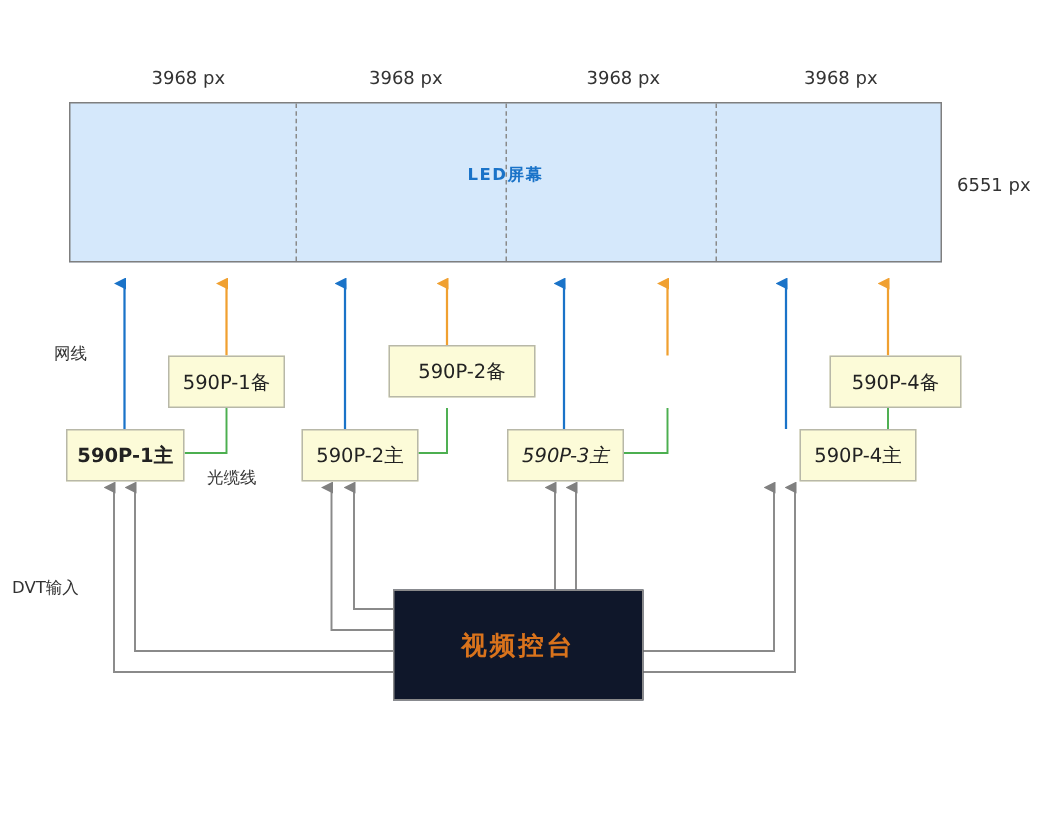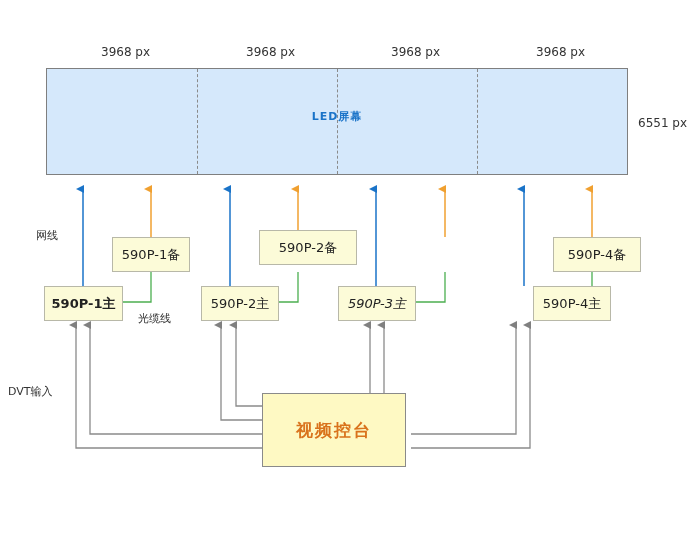--- a/index.html
+++ b/index.html
@@ -8,22 +8,22 @@
   #diagram { position:absolute; left:0; top:0; width:700px; height:542px; }
   .dim-label { position:absolute; font-size:12px; color:#333; white-space:nowrap;text-align:center; }
   .led { position:absolute; left:46px; top:68px; width:582px; height:107px;
          background:#d5e8fb; border:1.5px solid #7f7f7f; box-sizing:border-box; }
   .led-div { position:absolute; top:0; bottom:0; width:0; border-left:1px dashed #8a8a8a; }
   .led-title { position:absolute; left:0; right:0; top:40px; text-align:center;
                font-size:11px; font-weight:bold; color:#1a73c8; letter-spacing:1px; }
   .box { position:absolute; height:35px; background:#fcfbd8; border:1.5px solid #b8b8a8;
          box-sizing:border-box; display:flex; align-items:center; justify-content:center;
          font-size:13px; color:#222; }
-  .console { position:absolute; left:262px; top:393px; width:144px; height:74px;
-             background:#fef9c3; border:1.5px solid #8a8a8a; box-sizing:border-box;
+  .console { position:absolute; left:262px; top:393px; width:167px; height:74px;
+             background:#0f172a; border:1.5px solid #8a8a8a; box-sizing:border-box;
              display:flex; align-items:center; justify-content:center;
              font-size:17px; font-weight:bold; color:#d9731c; letter-spacing:2px; }
   .note { position:absolute; font-size:11px; color:#333; white-space:nowrap; }
 </style>
 </head>
 <body>
 
 <div id="diagram">
 
   <svg id="lines" width="700" height="542" style="position:absolute;left:0;top:0;">

